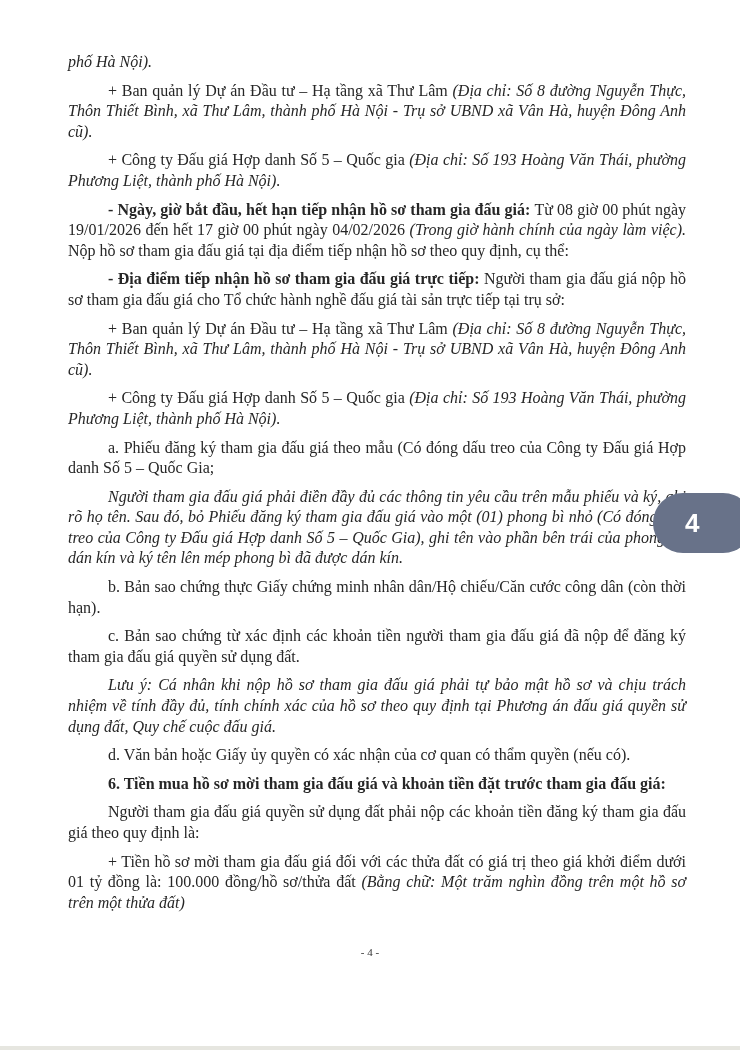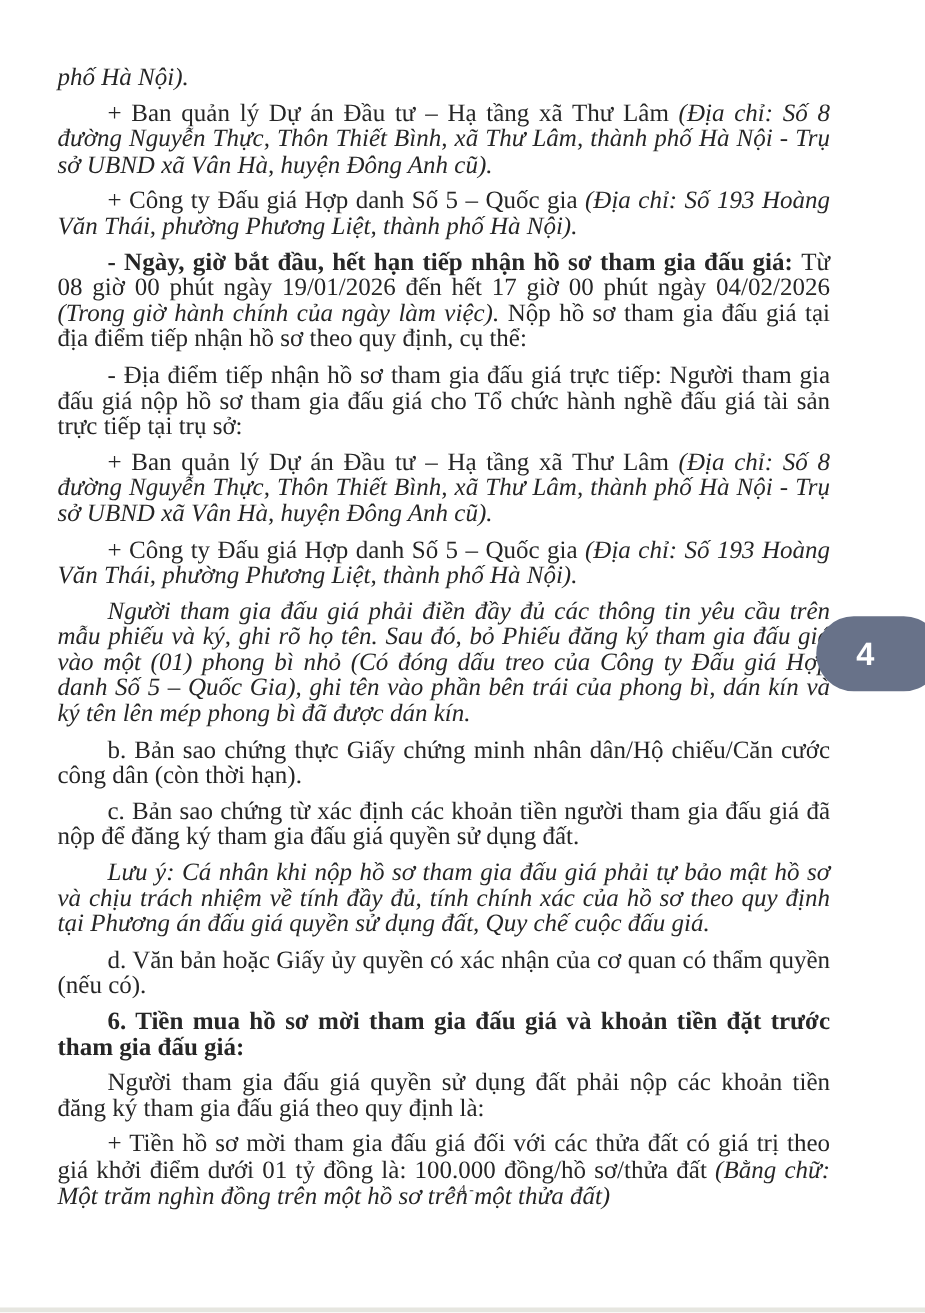--- a/index.html
+++ b/index.html
@@ -1,37 +1,38 @@
 <!DOCTYPE html>
 <html><head>
 <meta charset="utf-8">
 <style>
   html, body { margin:0; padding:0; }
   body { width:740px; height:1050px; background:#ffffff; position:relative; overflow:hidden;
          font-family:"Liberation Serif", serif; color:#262626; }
-  .page { position:absolute; left:46px; top:52px; width:618px; font-size:20px; line-height:20.6px; text-align:justify; }
+  .page { position:absolute; left:68px; top:52px; width:618px; font-size:16px; line-height:20.6px; text-align:justify; }
   .p { margin:0 0 8px 0; text-indent:40px; }
   .p.noind { text-indent:0; }
   .badge { position:absolute; left:653px; top:493px; width:100px; height:60px; border-radius:30px;
            background:#687289; color:#ffffff; font-family:"Liberation Sans", sans-serif; font-weight:bold;
            font-size:26px; line-height:60px; box-sizing:border-box; padding-left:32px; }
   .pagenum { position:absolute; left:0; width:740px; top:946px; text-align:center; font-size:11px; color:#333; font-family:"Liberation Serif", serif; }
   .bottom-strip { position:absolute; left:0; top:1046px; width:740px; height:4px; background:#e6e6e0; }
 </style>
 </head>
 <body>
 
 <div class="page" id="doc">
     <p class="p noind"><span style="font-style: italic;">phố Hà Nội).</span></p>
     <p class="p"><span>+ Ban quản lý Dự án Đầu tư – Hạ tầng xã Thư Lâm </span><span style="font-style: italic;">(Địa chỉ: Số 8 đường Nguyễn Thực, Thôn Thiết Bình, xã Thư Lâm, thành phố Hà Nội - Trụ sở UBND xã Vân Hà, huyện Đông Anh cũ).</span></p>
     <p class="p"><span>+ Công ty Đấu giá Hợp danh Số 5 – Quốc gia </span><span style="font-style: italic;">(Địa chỉ: Số 193 Hoàng Văn Thái, phường Phương Liệt, thành phố Hà Nội).</span></p>
     <p class="p"><span style="font-weight: bold;">- Ngày, giờ bắt đầu, hết hạn tiếp nhận hồ sơ tham gia đấu giá: </span><span>Từ 08 giờ 00 phút ngày 19/01/2026 đến hết 17 giờ 00 phút ngày 04/02/2026 </span><span style="font-style: italic;">(Trong giờ hành chính của ngày làm việc).</span><span> Nộp hồ sơ tham gia đấu giá tại địa điểm tiếp nhận hồ sơ theo quy định, cụ thể:</span></p>
-    <p class="p"><span style="font-weight: normal;">- Địa điểm tiếp nhận hồ sơ tham gia đấu giá trực tiếp: </span><span>Người tham gia đấu giá nộp hồ sơ tham gia đấu giá cho Tổ chức hành nghề đấu giá tài sản trực tiếp tại trụ sở:</span></p>
+    <p class="p"><span style="font-weight: bold;">- Địa điểm tiếp nhận hồ sơ tham gia đấu giá trực tiếp: </span><span>Người tham gia đấu giá nộp hồ sơ tham gia đấu giá cho Tổ chức hành nghề đấu giá tài sản trực tiếp tại trụ sở:</span></p>
     <p class="p"><span>+ Ban quản lý Dự án Đầu tư – Hạ tầng xã Thư Lâm </span><span style="font-style: italic;">(Địa chỉ: Số 8 đường Nguyễn Thực, Thôn Thiết Bình, xã Thư Lâm, thành phố Hà Nội - Trụ sở UBND xã Vân Hà, huyện Đông Anh cũ).</span></p>
     <p class="p"><span>+ Công ty Đấu giá Hợp danh Số 5 – Quốc gia </span><span style="font-style: italic;">(Địa chỉ: Số 193 Hoàng Văn Thái, phường Phương Liệt, thành phố Hà Nội).</span></p>
+    <p class="p"><span>a. Phiếu đăng ký tham gia đấu giá theo mẫu (Có đóng dấu treo của Công ty Đấu giá Hợp danh Số 5 – Quốc Gia;</span></p>
     <p class="p"><span style="font-style: italic;">Người tham gia đấu giá phải điền đầy đủ các thông tin yêu cầu trên mẫu phiếu và ký, ghi rõ họ tên. Sau đó, bỏ Phiếu đăng ký tham gia đấu giá vào một (01) phong bì nhỏ (Có đóng dấu treo của Công ty Đấu giá Hợp danh Số 5 – Quốc Gia), ghi tên vào phần bên trái của phong bì, dán kín và ký tên lên mép phong bì đã được dán kín.</span></p>
     <p class="p"><span>b. Bản sao chứng thực Giấy chứng minh nhân dân/Hộ chiếu/Căn cước công dân (còn thời hạn).</span></p>
     <p class="p"><span>c. Bản sao chứng từ xác định các khoản tiền người tham gia đấu giá đã nộp để đăng ký tham gia đấu giá quyền sử dụng đất.</span></p>
     <p class="p"><span style="font-style: italic;">Lưu ý: Cá nhân khi nộp hồ sơ tham gia đấu giá phải tự bảo mật hồ sơ và chịu trách nhiệm về tính đầy đủ, tính chính xác của hồ sơ theo quy định tại Phương án đấu giá quyền sử dụng đất, Quy chế cuộc đấu giá.</span></p>
     <p class="p"><span>d. Văn bản hoặc Giấy ủy quyền có xác nhận của cơ quan có thẩm quyền (nếu có).</span></p>
     <p class="p"><span style="font-weight: bold;">6. Tiền mua hồ sơ mời tham gia đấu giá và khoản tiền đặt trước tham gia đấu giá:</span></p>
     <p class="p"><span>Người tham gia đấu giá quyền sử dụng đất phải nộp các khoản tiền đăng ký tham gia đấu giá theo quy định là:</span></p>
     <p class="p"><span>+ Tiền hồ sơ mời tham gia đấu giá đối với các thửa đất có giá trị theo giá khởi điểm dưới 01 tỷ đồng là: 100.000 đồng/hồ sơ/thửa đất </span><span style="font-style: italic;">(Bằng chữ: Một trăm nghìn đồng trên một hồ sơ trên một thửa đất)</span></p>
   </div>
 

